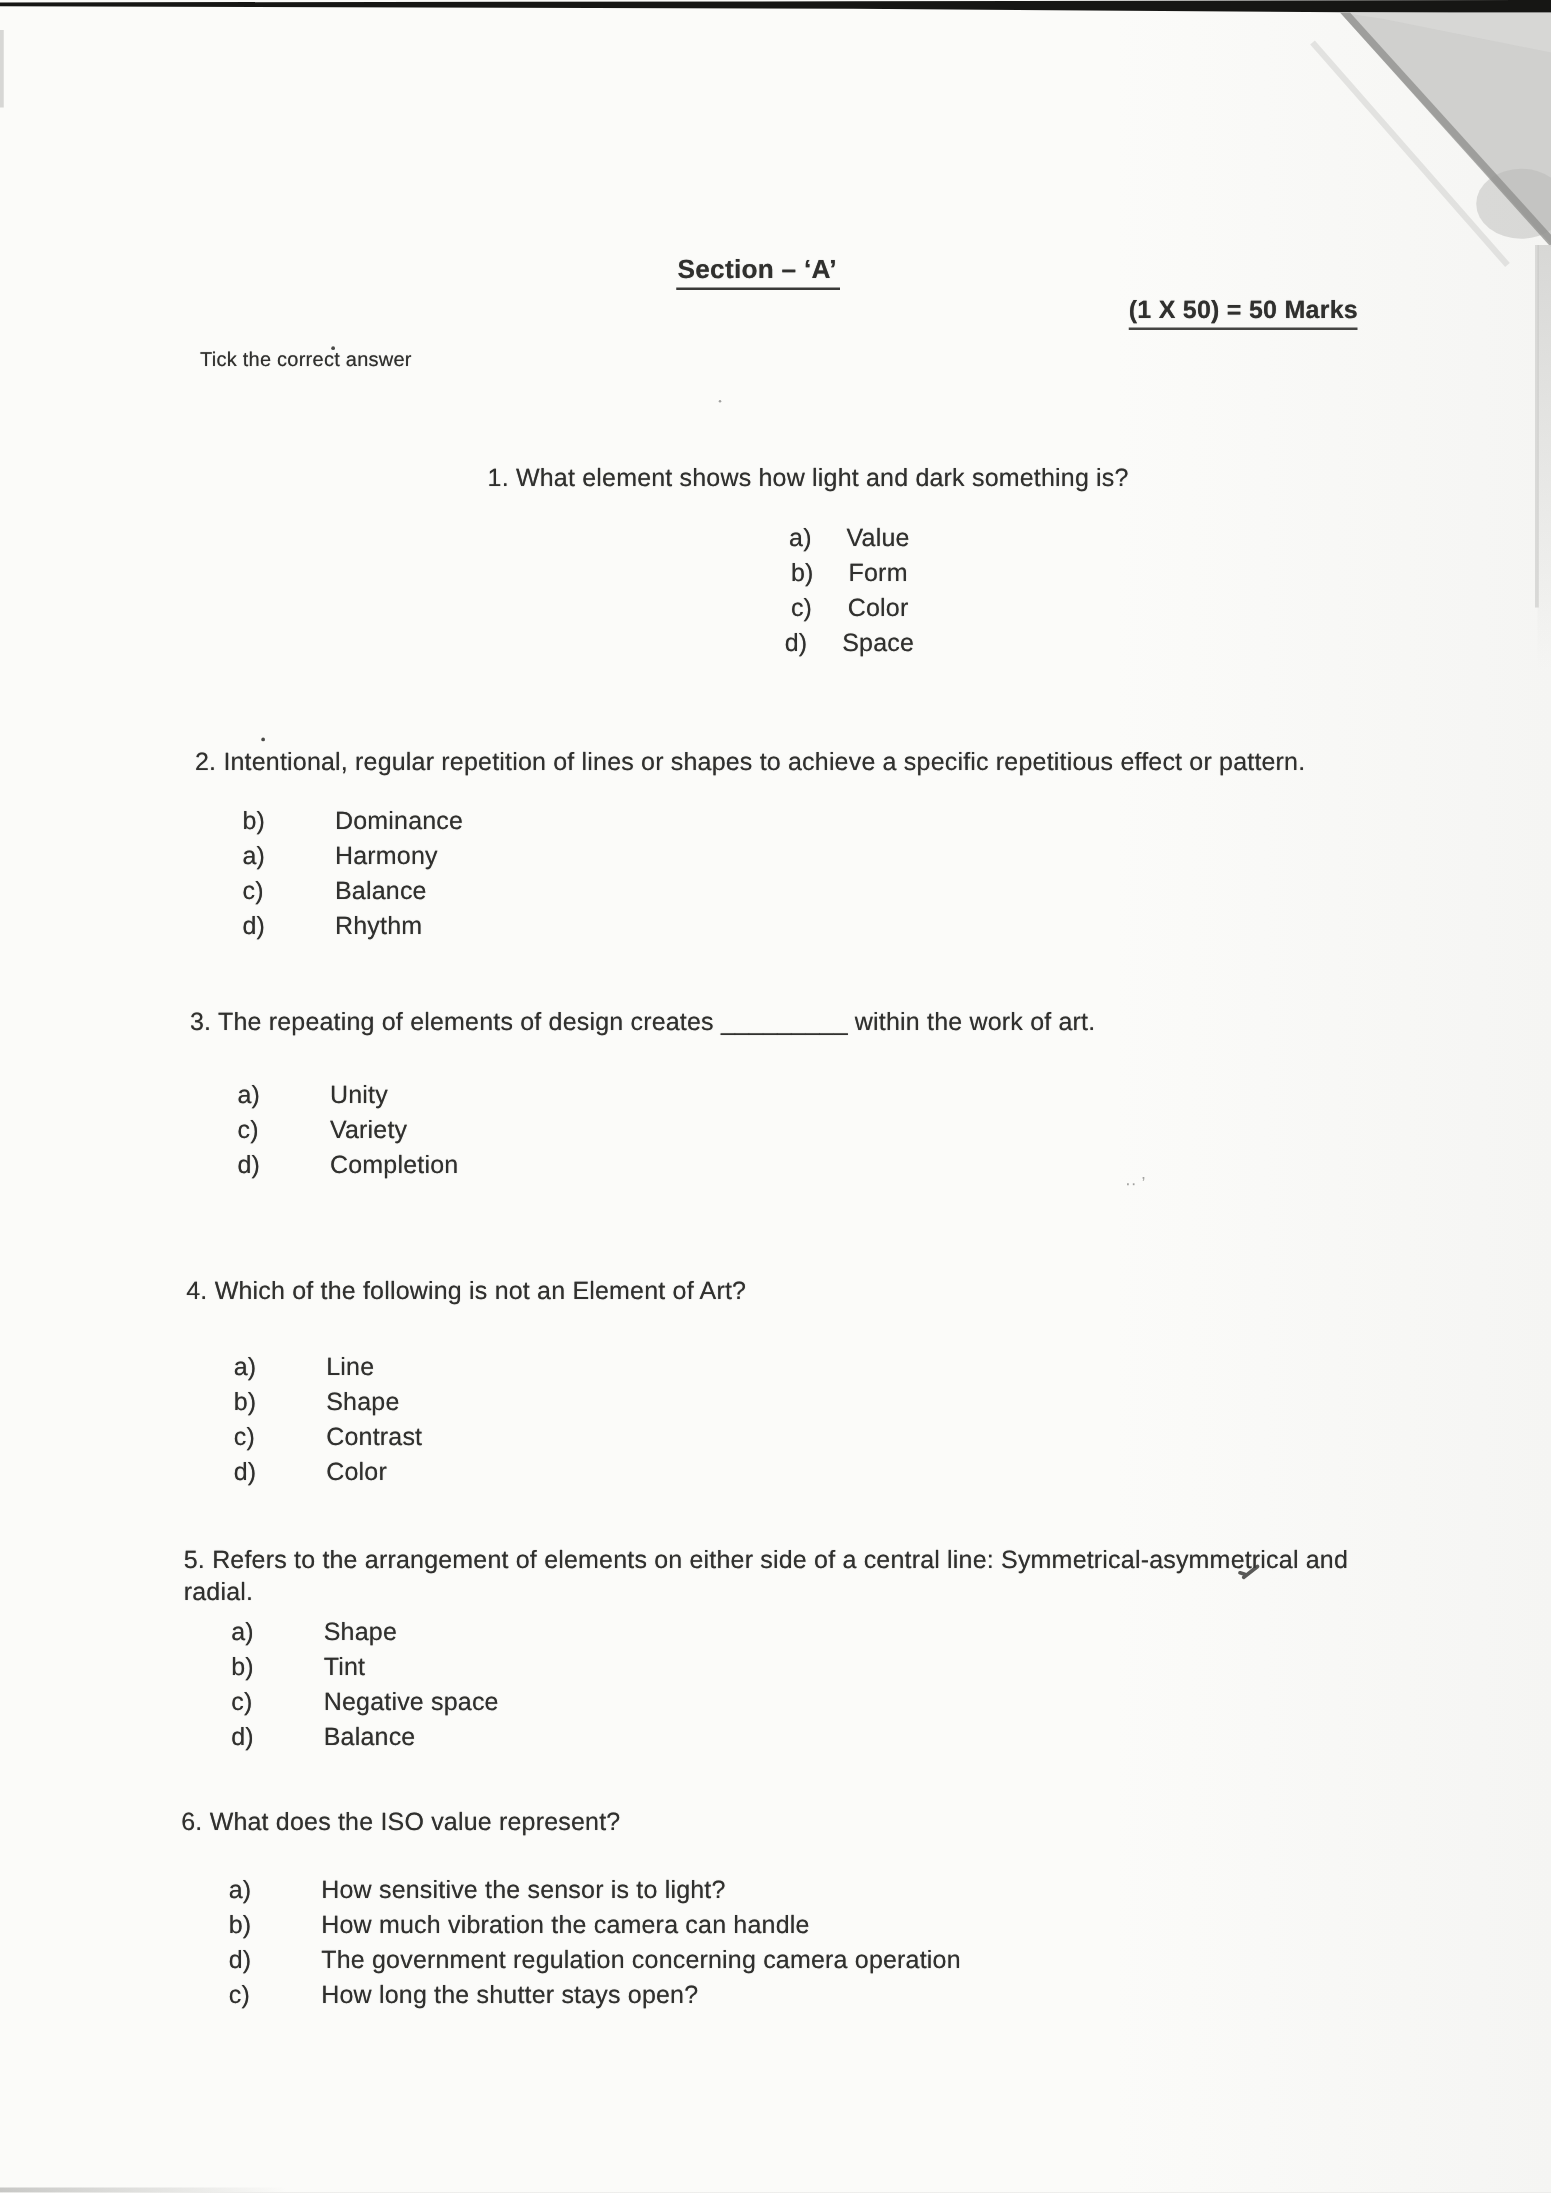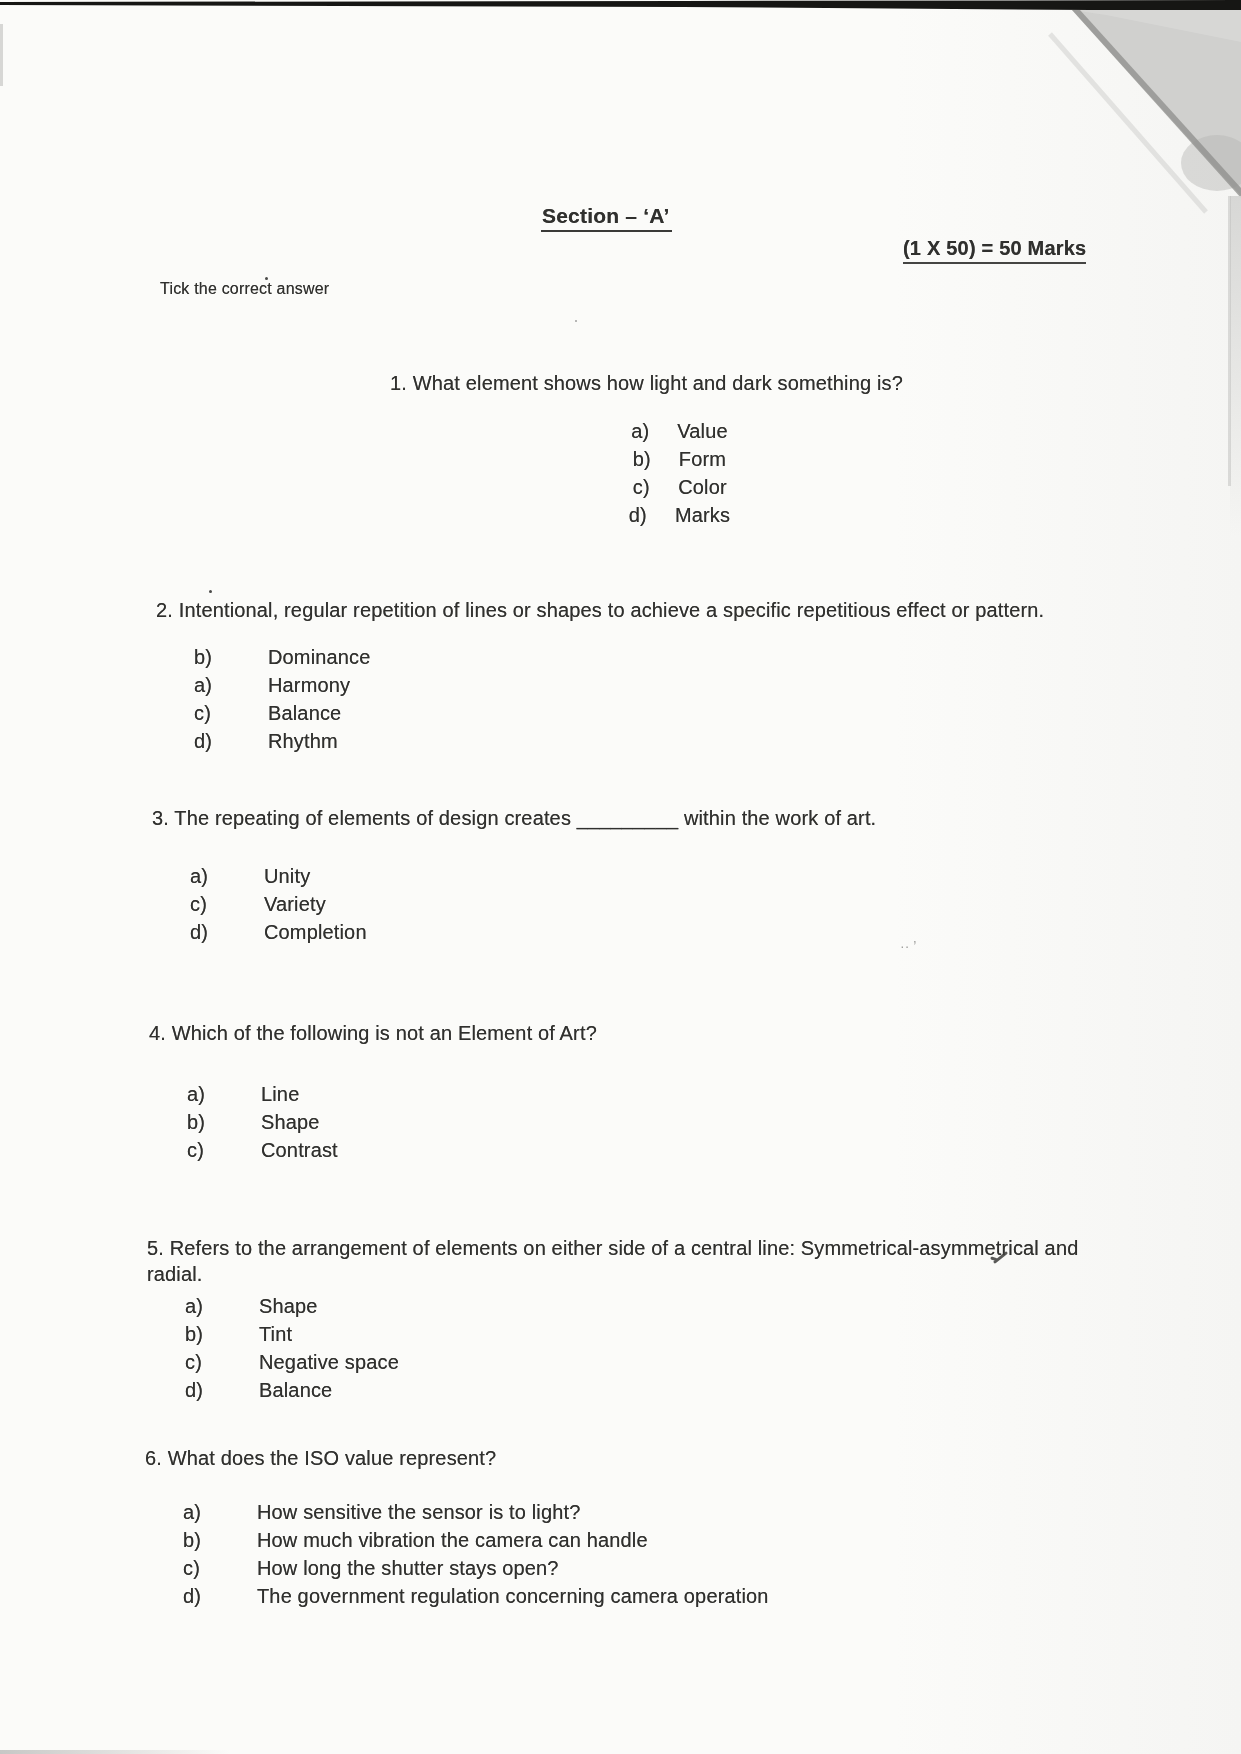--- a/index.html
+++ b/index.html
@@ -99,21 +99,21 @@
   <h1 class="section-title txt">Section – ‘A’</h1>
   <div class="marks-note txt">(1 X 50) = 50 Marks</div>
   <div class="instruction txt">Tick the correct answer</div>
 
   <article class="question" id="q1">
     <p class="q-text txt"><span>1.</span> <span>What element shows how light and dark something is?</span></p>
     <ul class="options">
       <li class="option txt"><span class="letter">a)</span><span>Value</span></li>
       <li class="option txt"><span class="letter">b)</span><span>Form</span></li>
       <li class="option txt"><span class="letter">c)</span><span>Color</span></li>
-      <li class="option txt"><span class="letter">d)</span><span>Marks</span></li>
+      <li class="option txt"><span class="letter">d)</span><span>Space</span></li>
     </ul>
   </article>
 
   <article class="question" id="q2">
     <p class="q-text txt"><span>2.</span> <span>Intentional, regular repetition of lines or shapes to achieve a specific repetitious effect or pattern.</span></p>
     <ul class="options">
       <li class="option txt"><span class="letter">b)</span><span>Dominance</span></li>
       <li class="option txt"><span class="letter">a)</span><span>Harmony</span></li>
       <li class="option txt"><span class="letter">c)</span><span>Balance</span></li>
       <li class="option txt"><span class="letter">d)</span><span>Rhythm</span></li>
@@ -128,40 +128,41 @@
       <li class="option txt"><span class="letter">d)</span><span>Completion</span></li>
     </ul>
   </article>
 
   <article class="question" id="q4">
     <p class="q-text txt"><span>4.</span> <span>Which of the following is not an Element of Art?</span></p>
     <ul class="options">
       <li class="option txt"><span class="letter">a)</span><span>Line</span></li>
       <li class="option txt"><span class="letter">b)</span><span>Shape</span></li>
       <li class="option txt"><span class="letter">c)</span><span>Contrast</span></li>
+      <li class="option txt"><span class="letter">d)</span><span>Color</span></li>
     </ul>
   </article>
 
   <article class="question" id="q5">
     <p class="q-text txt"><span>5.</span> <span>Refers to the arrangement of elements on either side of a central line: Symmetrical-asymmetrical and radial.</span></p>
     <ul class="options">
       <li class="option txt"><span class="letter">a)</span><span>Shape</span></li>
       <li class="option txt"><span class="letter">b)</span><span>Tint</span></li>
       <li class="option txt"><span class="letter">c)</span><span>Negative space</span></li>
       <li class="option txt"><span class="letter">d)</span><span>Balance</span></li>
     </ul>
   </article>
 
   <article class="question" id="q6">
     <p class="q-text txt"><span>6.</span> <span>What does the ISO value represent?</span></p>
     <ul class="options">
       <li class="option txt"><span class="letter">a)</span><span>How sensitive the sensor is to light?</span></li>
       <li class="option txt"><span class="letter">b)</span><span>How much vibration the camera can handle</span></li>
+      <li class="option txt"><span class="letter">d)</span><span>The government regulation concerning camera operation</span></li>
       <li class="option txt"><span class="letter">c)</span><span>How long the shutter stays open?</span></li>
-      <li class="option txt"><span class="letter">d)</span><span>The government regulation concerning camera operation</span></li>
     </ul>
   </article>
 
   <div class="speck" style="left:265px;top:277px;width:3px;height:3px;"></div>
   <div class="speck" style="left:209px;top:590px;width:3px;height:3px;"></div>
   <div class="speck" style="left:575px;top:320px;width:2px;height:2px;opacity:.5;"></div>
   <div class="faint-marks">·· ’</div>
   <div class="pen-mark"></div>
   <div class="edge-sliver"></div>
   <div class="bottom-smudge"></div>

